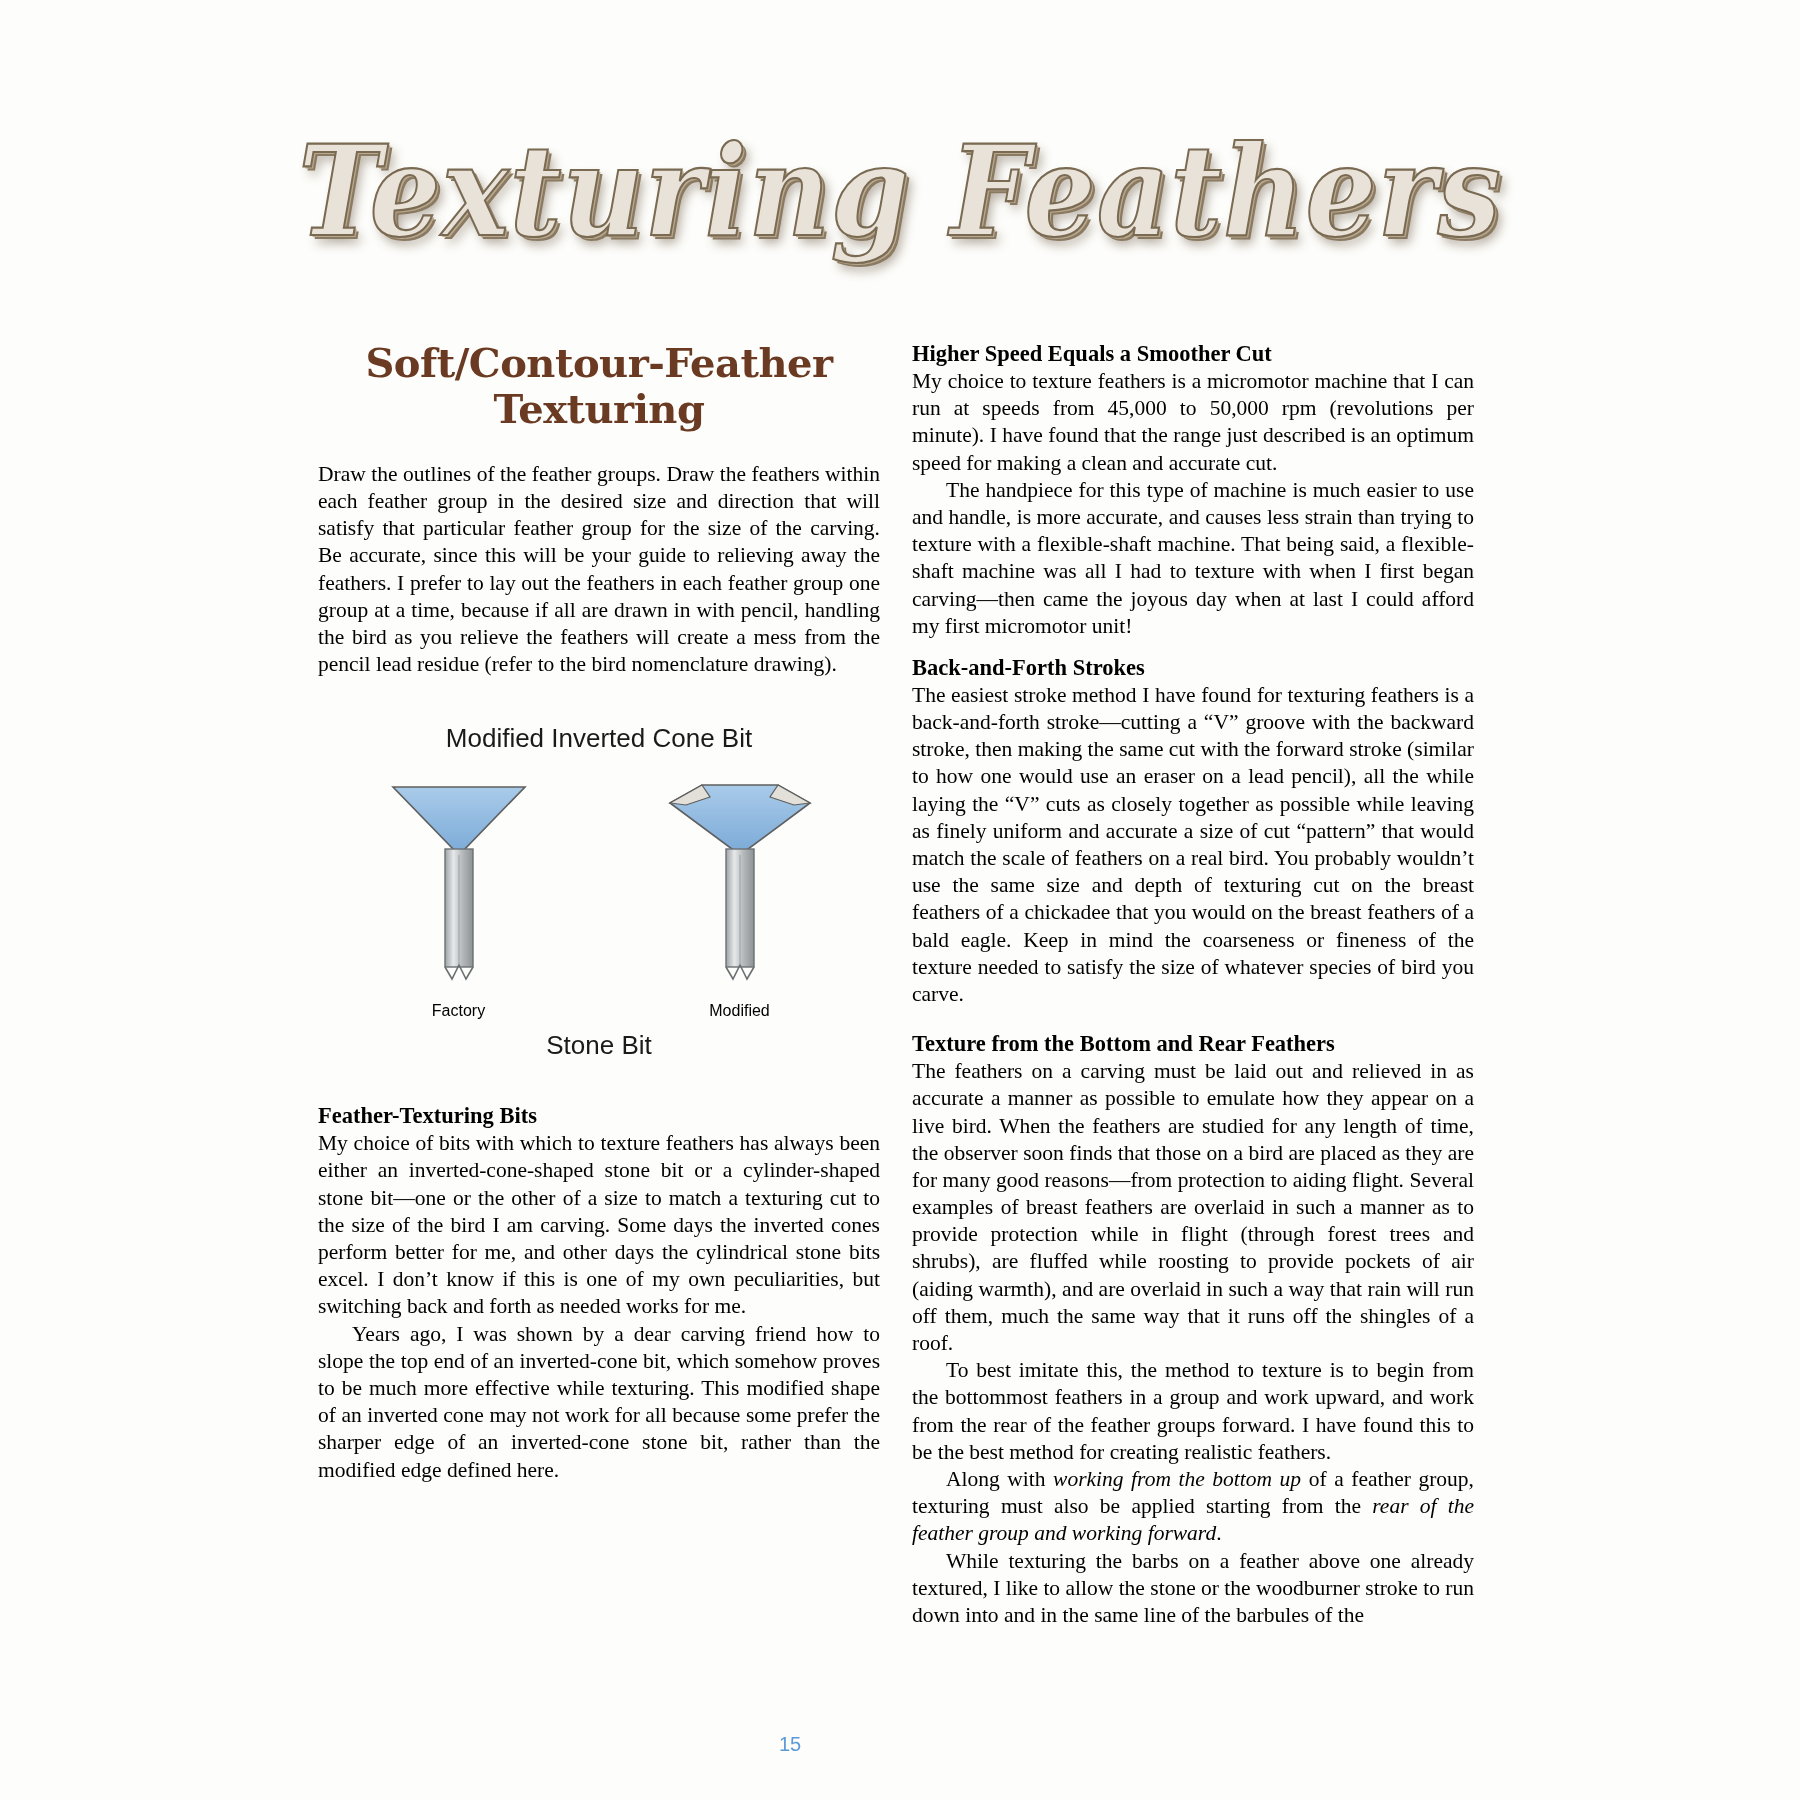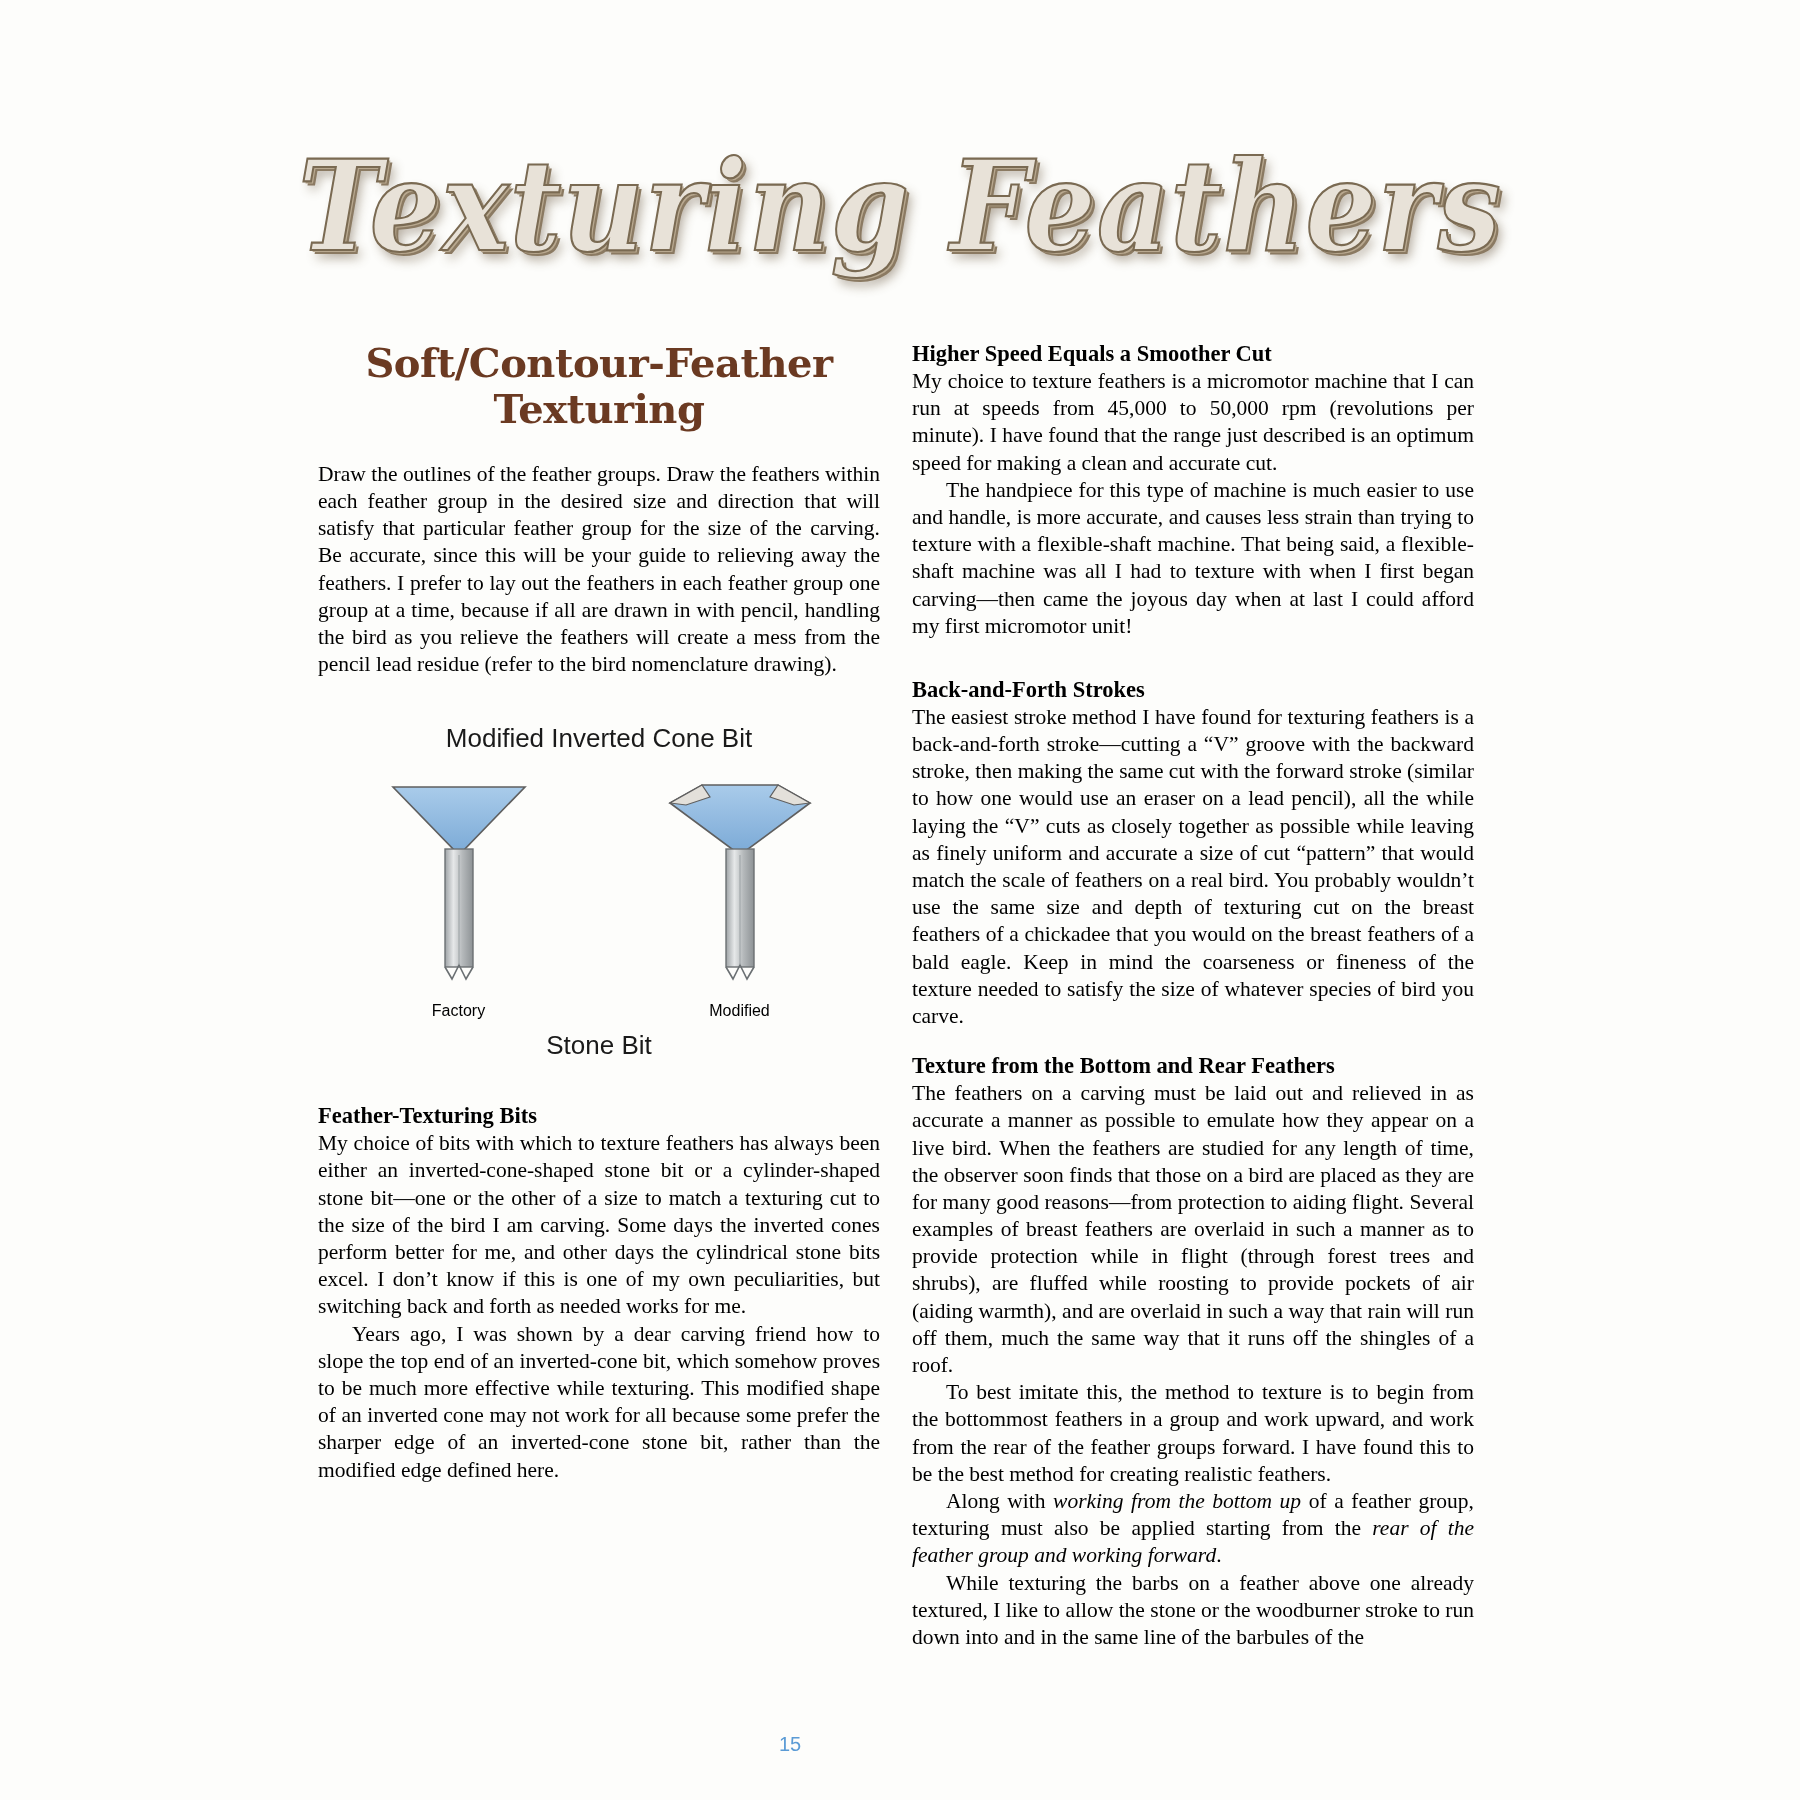--- a/index.html
+++ b/index.html
@@ -17,21 +17,21 @@
   .page {
     position: relative;
     width: 1800px;
     height: 1800px;
     background: #fdfdfb;
   }
 
   
   .title-wrap {
     position: absolute;
-    top: 140px;
+    top: 125px;
     left: 0;
     width: 1800px;
     text-align: center;
   }
   .page-title {
     display: inline-block;
     font-family: "DejaVu Serif", serif;
     font-size: 112px;
     font-style: italic;
     font-weight: bold;
@@ -195,21 +195,21 @@
     <p class="body">Years ago, I was shown by a dear carving friend how to slope the top end of an inverted-cone bit, which somehow proves to be much more effective while texturing. This modified shape of an inverted cone may not work for all because some prefer the sharper edge of an inverted-cone stone bit, rather than the modified edge defined here.</p>
 
   </div>
 
   <div class="col col-right">
 
     <h3 class="sub-head">Higher Speed Equals a Smoother Cut</h3>
     <p class="body">My choice to texture feathers is a micromotor machine that I can run at speeds from 45,000 to 50,000 rpm (revolutions per minute). I have found that the range just described is an optimum speed for making a clean and accurate cut.</p>
     <p class="body">The handpiece for this type of machine is much easier to use and handle, is more accurate, and causes less strain than trying to texture with a flexible-shaft machine. That being said, a flexible-shaft machine was all I had to texture with when I first began carving—then came the joyous day when at last I could afford my first micromotor unit!</p>
 
-    <h3 class="sub-head" style="margin-top:36px;">Back-and-Forth Strokes</h3>
+    <h3 class="sub-head" style="margin-top:14px;">Back-and-Forth Strokes</h3>
     <p class="body">The easiest stroke method I have found for texturing feathers is a back-and-forth stroke—cutting a “V” groove with the backward stroke, then making the same cut with the forward stroke (similar to how one would use an eraser on a lead pencil), all the while laying the “V” cuts as closely together as possible while leaving as finely uniform and accurate a size of cut “pattern” that would match the scale of feathers on a real bird. You probably wouldn’t use the same size and depth of texturing cut on the breast feathers of a chickadee that you would on the breast feathers of a bald eagle. Keep in mind the coarseness or fineness of the texture needed to satisfy the size of whatever species of bird you carve.</p>
 
     <h3 class="sub-head" style="margin-top:22px;">Texture from the Bottom and Rear Feathers</h3>
     <p class="body">The feathers on a carving must be laid out and relieved in as accurate a manner as possible to emulate how they appear on a live bird. When the feathers are studied for any length of time, the observer soon finds that those on a bird are placed as they are for many good reasons—from protection to aiding flight. Several examples of breast feathers are overlaid in such a manner as to provide protection while in flight (through forest trees and shrubs), are fluffed while roosting to provide pockets of air (aiding warmth), and are overlaid in such a way that rain will run off them, much the same way that it runs off the shingles of a roof.</p>
     <p class="body">To best imitate this, the method to texture is to begin from the bottommost feathers in a group and work upward, and work from the rear of the feather groups forward. I have found this to be the best method for creating realistic feathers.</p>
     <p class="body" style="text-indent:34px;"><span>Along with </span><em>working from the bottom up</em><span> of a feather group, texturing must also be applied starting from the </span><em>rear of the feather group and working forward</em><span>.</span></p>
     <p class="body" style="text-indent:34px;"><span>While texturing the barbs on a feather above one already textured, I like to allow the stone or the woodburner stroke to run down into and in the same line of the barbules of the</span></p>
 
   </div>
 

